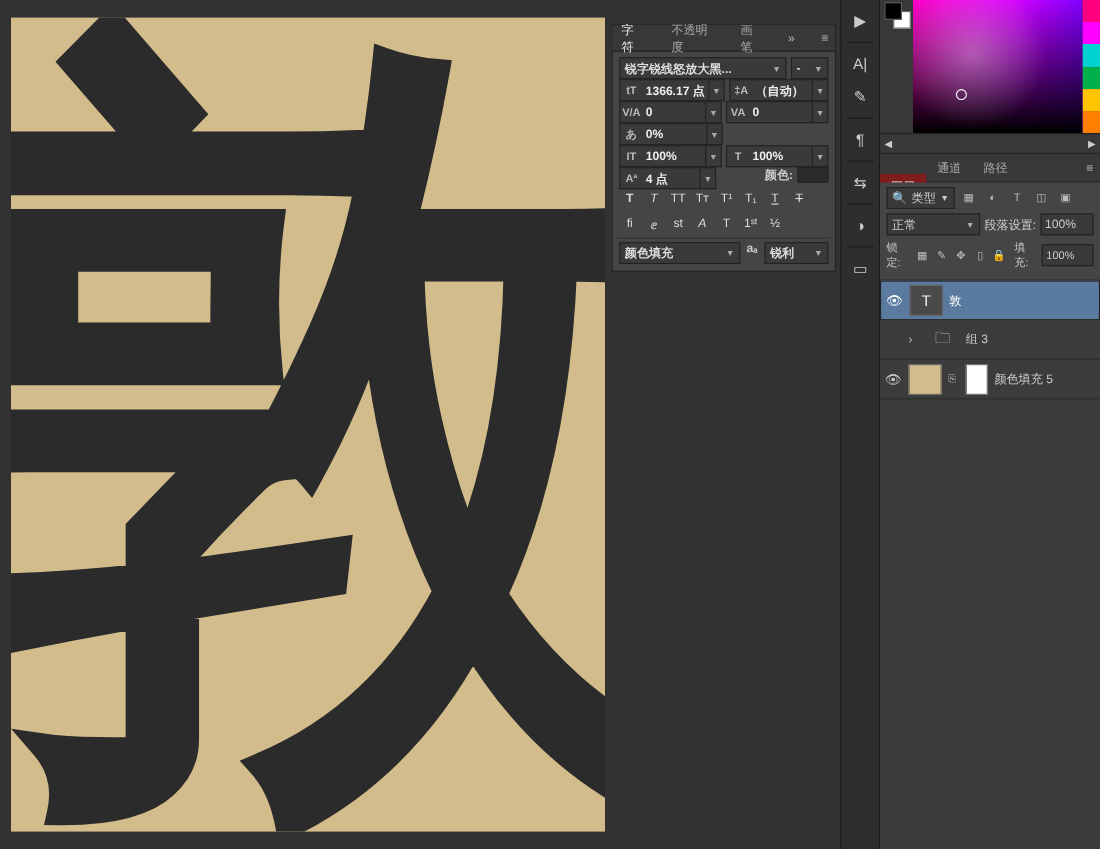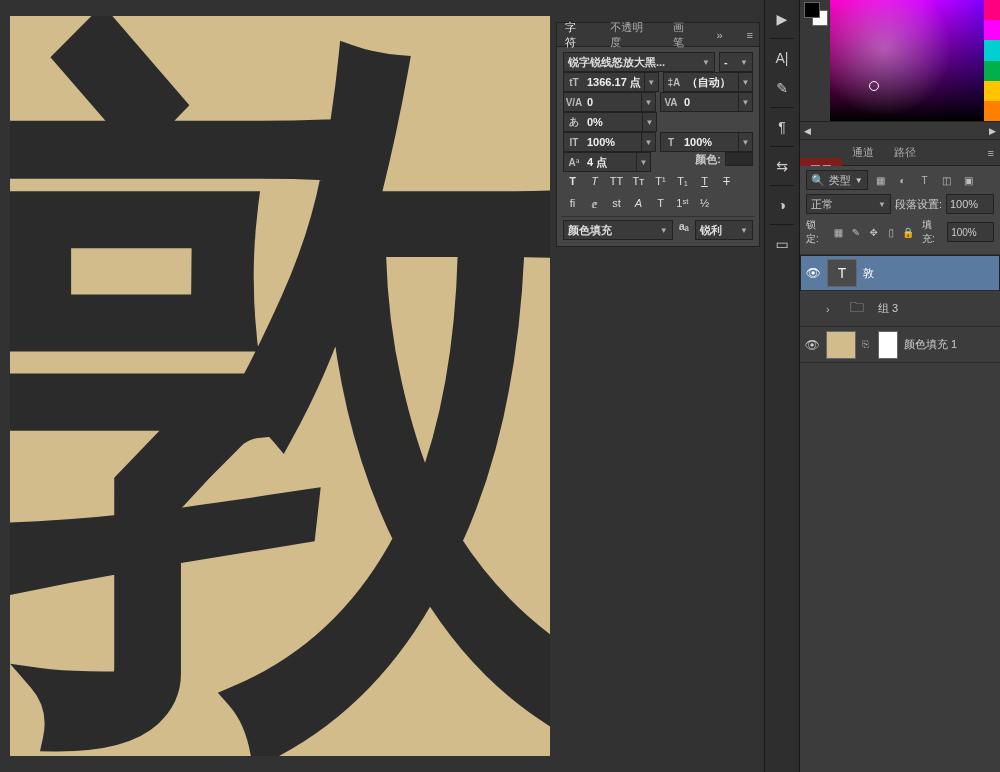--- a/index.html
+++ b/index.html
@@ -291,16 +291,16 @@
       <span class="eye" style="opacity:.2"></span>
       <span class="chev">›</span>
       <div class="thumb t-folder">🗀</div>
       <span class="layer-name">组 3</span>
     </div>
     <div class="layer">
       <span class="eye">👁</span>
       <div class="thumb t-beige"></div>
       <span class="link">⎘</span>
       <div class="mask"></div>
-      <span class="layer-name">颜色填充 1</span>
+      <span class="layer-name">颜色填充 5</span>
     </div>
   </div>
 </div>
 
 </body></html>

